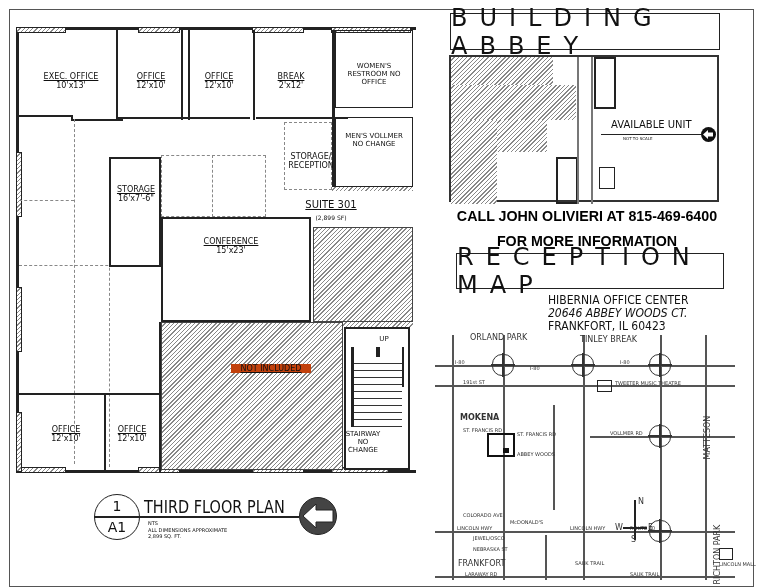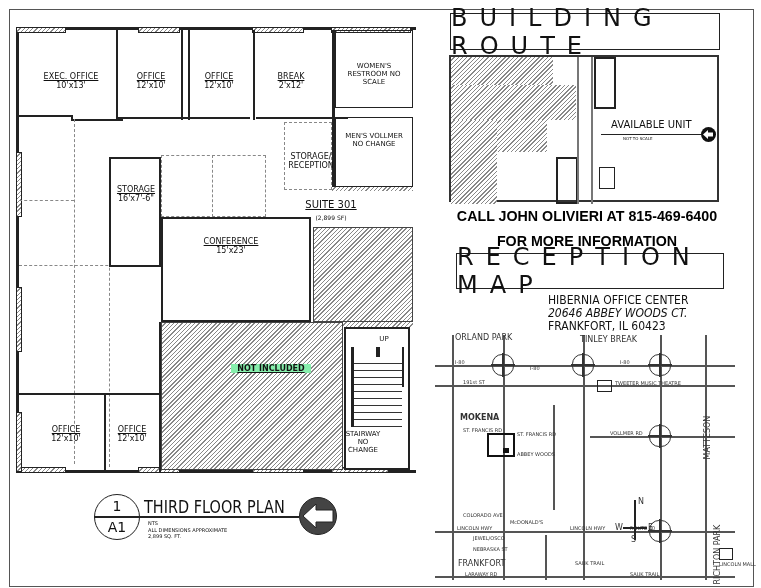--- a/index.html
+++ b/index.html
@@ -68,21 +68,21 @@
   </div>
   <div class="lbl" style="left:178px;top:45px;width:50px;">
     <span class="t">OFFICE</span>
     <span>12'x10'</span>
   </div>
   <div class="lbl" style="left:250px;top:45px;width:50px;">
     <span class="t">BREAK</span>
     <span>2'x12'</span>
   </div>
   <div class="lbl" style="left:324px;top:35px;width:68px;font-size:7px;">
-    <span>WOMEN'S RESTROOM NO SCALE</span>
+    <span>WOMEN'S RESTROOM NO OFFICE</span>
   </div>
   <div class="lbl" style="left:324px;top:105px;width:68px;font-size:7px;">
     <span>MEN'S VOLLMER NO CHANGE</span>
   </div>
   <div class="dash" style="left:268px;top:95px;width:48px;height:68px;"></div>
   <div class="lbl" style="left:270px;top:125px;width:50px;font-size:8px;">
     <span>STORAGE/ RECEPTION</span>
   </div>
 
   <div class="dash" style="left:58px;top:92px;width:0;height:345px;border-width:0 0 0 1px;"></div>
@@ -106,21 +106,21 @@
 
   <div class="lbl" style="left:285px;top:172px;width:60px;font-size:10px;">
     <span class="t">SUITE 301</span>
     <span style="font-size:6px;">(2,899 SF)</span>
   </div>
 
   <div class="abs hatch" style="left:297px;top:200px;width:100px;height:95px;border:1px solid #444;"></div>
   <div class="abs hatch" style="left:145px;top:295px;width:182px;height:148px;border:1px solid #444;"></div>
   <div class="abs hatch" style="left:327px;top:295px;width:70px;height:5px;"></div>
   <div class="lbl" style="left:215px;top:337px;width:80px;background:transparent;">
-    <span class="t" style="background:#86efac;font-weight:bold;">NOT INCLUDED</span>
+    <span class="t" style="background:#c2410c;">NOT INCLUDED</span>
   </div>
 
   <div class="abs" style="left:328px;top:300px;width:66px;height:143px;border:2px solid #222;background:#fff;"></div>
   <div class="abs" style="left:335px;top:320px;width:3px;height:80px;background:#222;"></div>
   <div class="abs" style="left:360px;top:320px;width:4px;height:60px;background:#222;"></div>
   <div class="abs" style="left:386px;top:320px;width:2px;height:40px;background:#222;"></div>
   <div class="abs" style="left:338px;top:330px;width:48px;height:70px;background:repeating-linear-gradient(180deg,#fff 0 6px,#333 6px 7px);"></div>
   <div class="lbl" style="left:358px;top:308px;width:20px;font-size:7px;">
     <span>UP</span>
   </div>
@@ -152,21 +152,21 @@
     <div>ALL DIMENSIONS APPROXIMATE</div>
     <div>2,899 SQ. FT.</div>
   </div>
 </div>
 <div class="abs" style="left:299px;top:497px;width:38px;height:38px;border-radius:50%;background:#444;border:1.5px solid #222;">
   <svg width="38" height="38" viewBox="0 0 38 38" style="position:absolute;left:-1.5px;top:-1.5px;">
       <polygon points="4,19 17,7 17,13 34,13 34,25 17,25 17,31" fill="#fff" stroke="#222" stroke-width="1"></polygon>
     </svg>
 </div>
 
-<div class="title-box" style="left:450px;top:13px;width:270px;height:37px;">BUILDING ROUTE</div>
+<div class="title-box" style="left:450px;top:13px;width:270px;height:37px;">BUILDING ABBEY</div>
 
 <div class="abs" style="left:449px;top:55px;width:270px;height:147px;border:2px solid #333;background:#fff;">
   <div class="abs hatch" style="left:0;top:0;width:102px;height:28px;"></div>
   <div class="abs hatch" style="left:0;top:28px;width:125px;height:35px;"></div>
   <div class="abs hatch" style="left:0;top:63px;width:46px;height:84px;"></div>
   <div class="abs hatch" style="left:46px;top:63px;width:50px;height:32px;"></div>
   <div class="abs" style="left:143px;top:0;width:22px;height:52px;border:2px solid #222;"></div>
   <div class="abs" style="left:105px;top:100px;width:22px;height:47px;border:2px solid #222;"></div>
   <div class="abs" style="left:148px;top:110px;width:16px;height:22px;border:1.5px solid #222;"></div>
   <div class="abs" style="left:140px;top:0;width:2px;height:147px;background:#777;"></div>
@@ -213,21 +213,21 @@
   <div class="interchange" style="left:214px;top:19px;"></div>
   <div class="interchange" style="left:214px;top:90px;"></div>
   <div class="interchange" style="left:214px;top:185px;"></div>
 
   <div class="abs" style="left:52px;top:98px;width:28px;height:24px;border:2px solid #111;"></div>
   <div class="abs" style="left:68px;top:113px;width:6px;height:5px;background:#111;"></div>
 
   <div class="abs" style="left:162px;top:45px;width:15px;height:12px;border:1.5px solid #222;"></div>
   <div class="abs" style="left:284px;top:213px;width:14px;height:12px;border:1.5px solid #222;"></div>
 
-  <div class="mtxt big" style="left:20px;top:-2px;">ORLAND PARK</div>
+  <div class="mtxt big" style="left:35px;top:-2px;">ORLAND PARK</div>
   <div class="mtxt big" style="left:145px;top:0px;">TINLEY BREAK</div>
   <div class="mtxt big" style="left:25px;top:78px;font-weight:bold;">MOKENA</div>
   <div class="mtxt big" style="left:23px;top:224px;">FRANKFORT</div>
   <div class="mtxt big" style="left:272px;top:120px;transform:rotate(-90deg);transform-origin:left;">MATTESON</div>
   <div class="mtxt big" style="left:282px;top:245px;transform:rotate(-90deg);transform-origin:left;">RICHTON PARK</div>
 
   <div class="mtxt" style="left:20px;top:24px;">I-80</div>
   <div class="mtxt" style="left:95px;top:30px;">I-80</div>
   <div class="mtxt" style="left:185px;top:24px;">I-80</div>
   <div class="mtxt" style="left:28px;top:44px;">191st ST</div>

